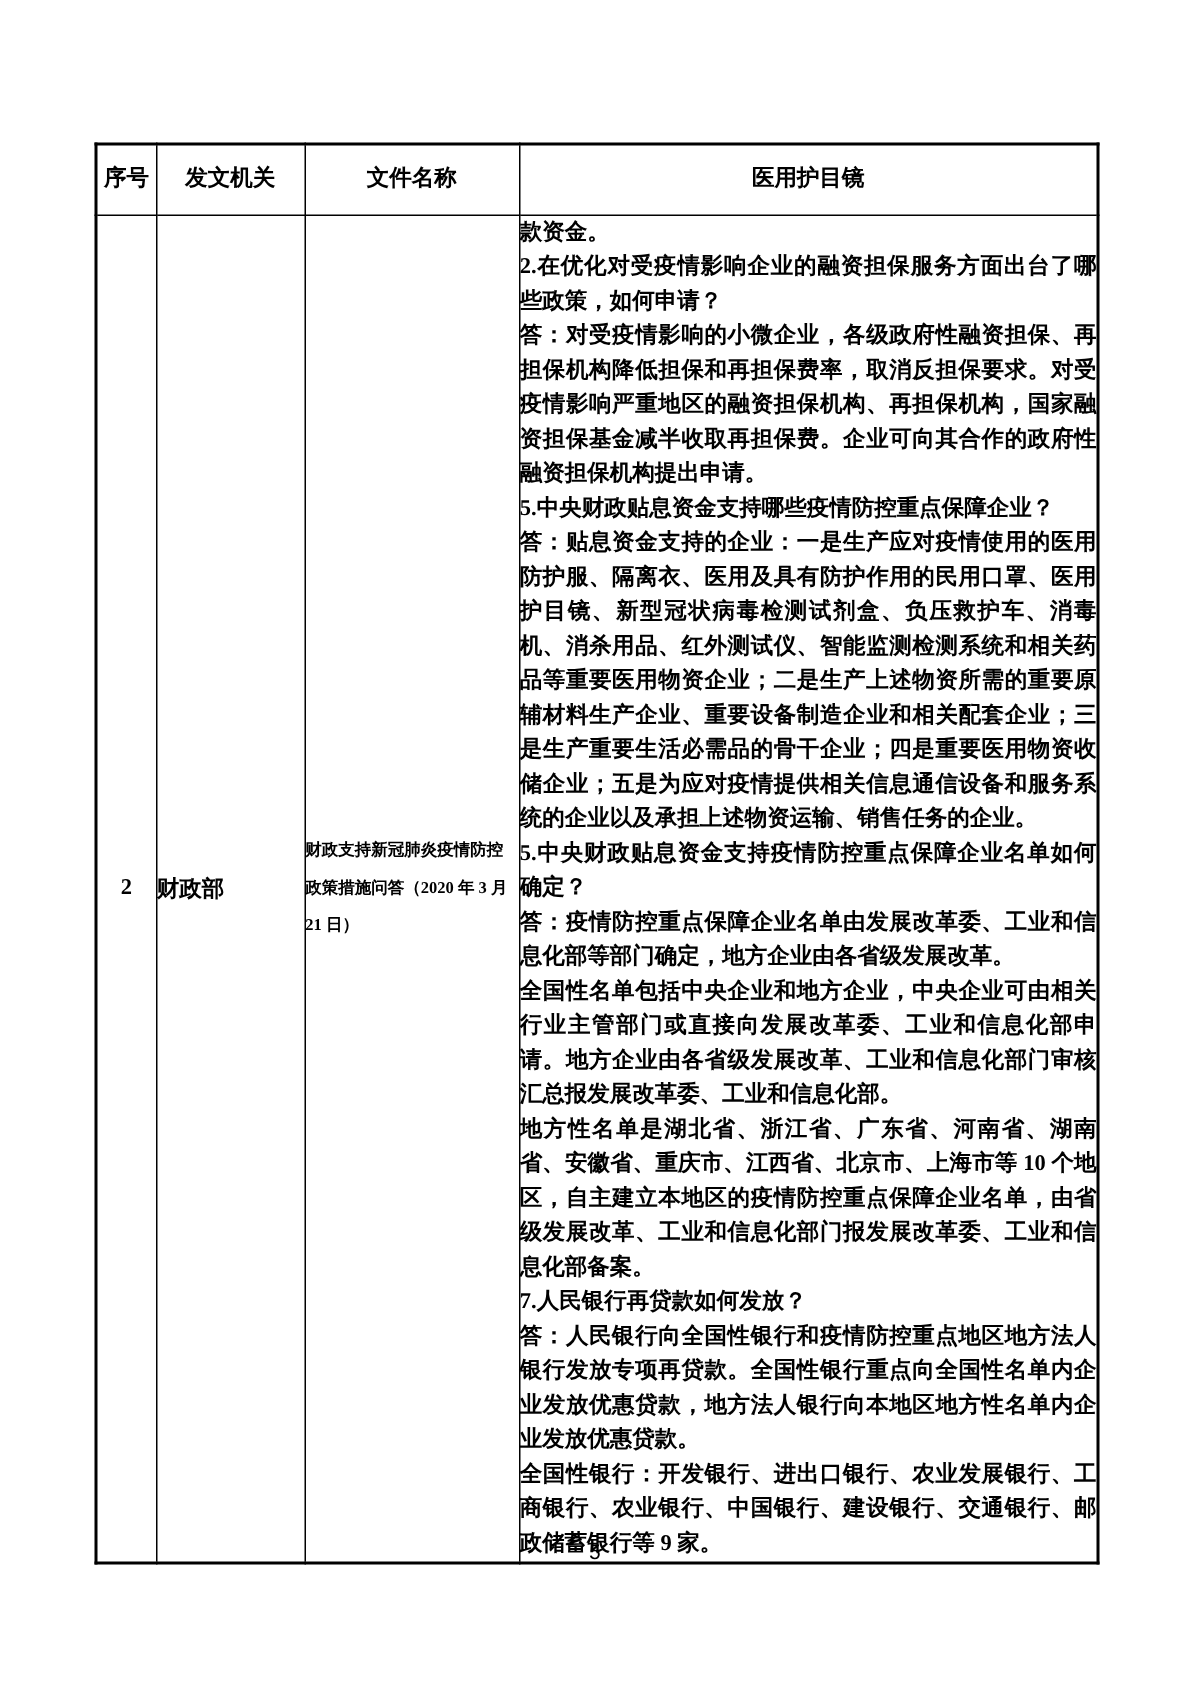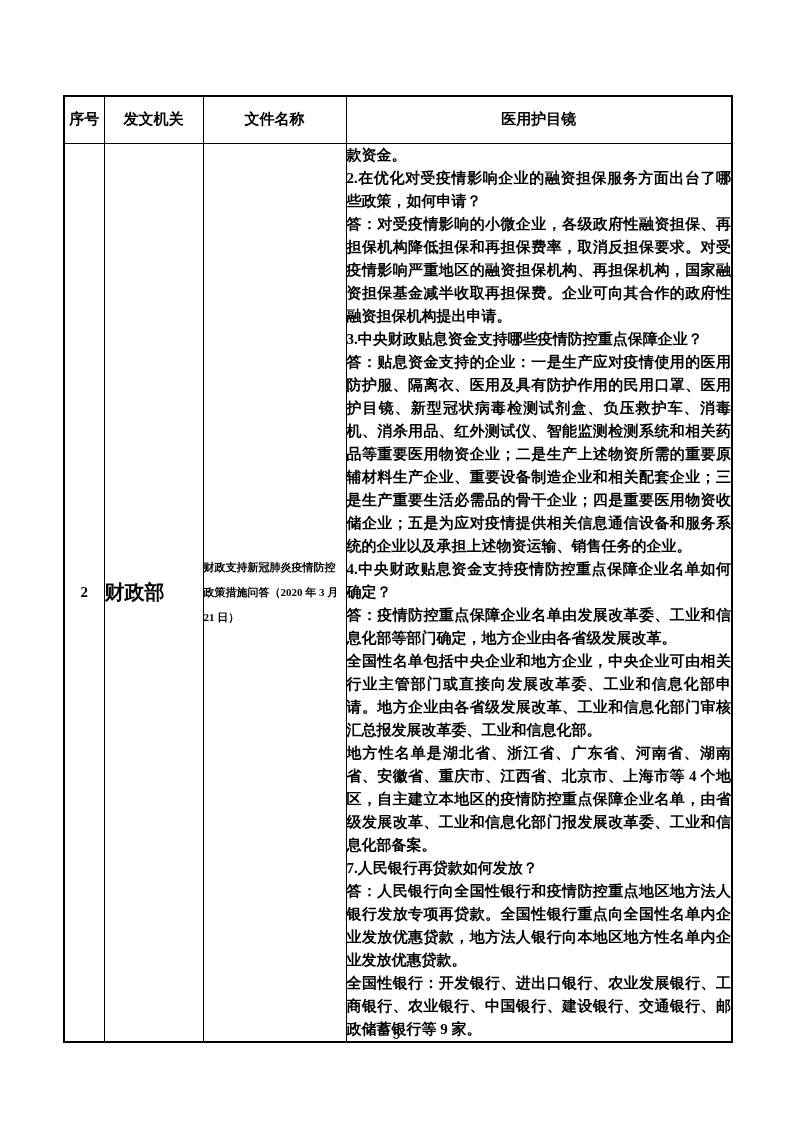--- a/index.html
+++ b/index.html
@@ -53,21 +53,21 @@
     height: 873px;
   }
   td.cell-serial {
     text-align: center;
     vertical-align: middle;
     font-size: 15px;
   }
   td.cell-agency {
     vertical-align: middle;
     padding-left: 8px;
-    font-size: 20px;
+    font-size: 15px;
   }
   td.cell-docname {
     vertical-align: middle;
     padding: 0 6px;
     font-size: 11px;
     line-height: 25px;
     text-align: left;
   }
   td.cell-content {
     vertical-align: top;
@@ -112,26 +112,26 @@
     </thead>
     <tbody>
       <tr class="body-row">
         <td class="cell-serial">2</td>
         <td class="cell-agency">财政部</td>
         <td class="cell-docname">财政支持新冠肺炎疫情防控政策措施问答（2020 年 3 月 21 日）</td>
         <td class="cell-content">
           <p>款资金。</p>
           <p>2.在优化对受疫情影响企业的融资担保服务方面出台了哪些政策，如何申请？</p>
           <p>答：对受疫情影响的小微企业，各级政府性融资担保、再担保机构降低担保和再担保费率，取消反担保要求。对受疫情影响严重地区的融资担保机构、再担保机构，国家融资担保基金减半收取再担保费。企业可向其合作的政府性融资担保机构提出申请。</p>
-          <p>3.中央财政贴息资金支持哪些疫情防控重点保障企业？</p>
+          <p>5.中央财政贴息资金支持哪些疫情防控重点保障企业？</p>
           <p>答：贴息资金支持的企业：一是生产应对疫情使用的医用防护服、隔离衣、医用及具有防护作用的民用口罩、医用护目镜、新型冠状病毒检测试剂盒、负压救护车、消毒机、消杀用品、红外测试仪、智能监测检测系统和相关药品等重要医用物资企业；二是生产上述物资所需的重要原辅材料生产企业、重要设备制造企业和相关配套企业；三是生产重要生活必需品的骨干企业；四是重要医用物资收储企业；五是为应对疫情提供相关信息通信设备和服务系统的企业以及承担上述物资运输、销售任务的企业。</p>
-          <p>4.中央财政贴息资金支持疫情防控重点保障企业名单如何确定？</p>
+          <p>5.中央财政贴息资金支持疫情防控重点保障企业名单如何确定？</p>
           <p>答：疫情防控重点保障企业名单由发展改革委、工业和信息化部等部门确定，地方企业由各省级发展改革。</p>
           <p>全国性名单包括中央企业和地方企业，中央企业可由相关行业主管部门或直接向发展改革委、工业和信息化部申请。地方企业由各省级发展改革、工业和信息化部门审核汇总报发展改革委、工业和信息化部。</p>
-          <p>地方性名单是湖北省、浙江省、广东省、河南省、湖南省、安徽省、重庆市、江西省、北京市、上海市等 4 个地区，自主建立本地区的疫情防控重点保障企业名单，由省级发展改革、工业和信息化部门报发展改革委、工业和信息化部备案。</p>
+          <p>地方性名单是湖北省、浙江省、广东省、河南省、湖南省、安徽省、重庆市、江西省、北京市、上海市等 10 个地区，自主建立本地区的疫情防控重点保障企业名单，由省级发展改革、工业和信息化部门报发展改革委、工业和信息化部备案。</p>
           <p>7.人民银行再贷款如何发放？</p>
           <p>答：人民银行向全国性银行和疫情防控重点地区地方法人银行发放专项再贷款。全国性银行重点向全国性名单内企业发放优惠贷款，地方法人银行向本地区地方性名单内企业发放优惠贷款。</p>
           <p>全国性银行：开发银行、进出口银行、农业发展银行、工商银行、农业银行、中国银行、建设银行、交通银行、邮政储蓄银行等 9 家。</p>
         </td>
       </tr>
     </tbody>
   </table>
 
   <div class="page-number">5</div>
 

